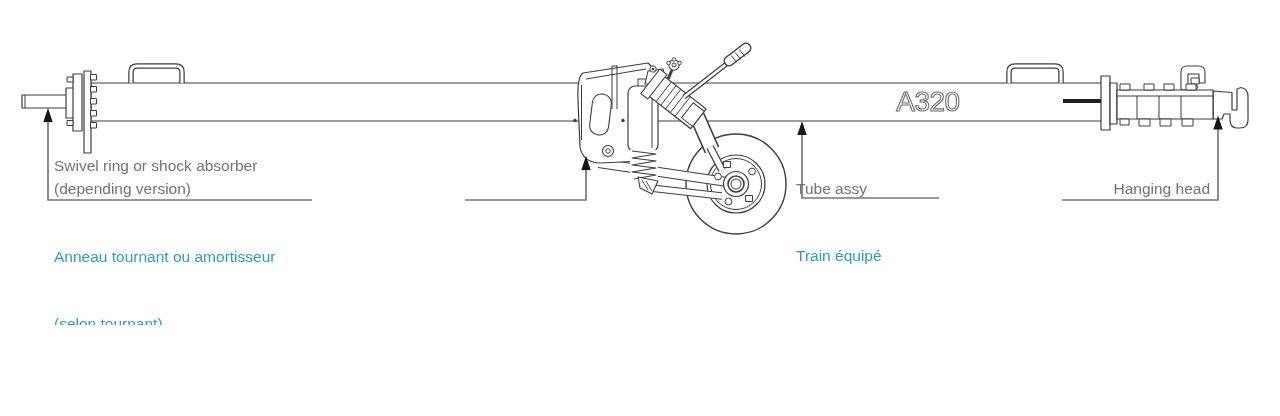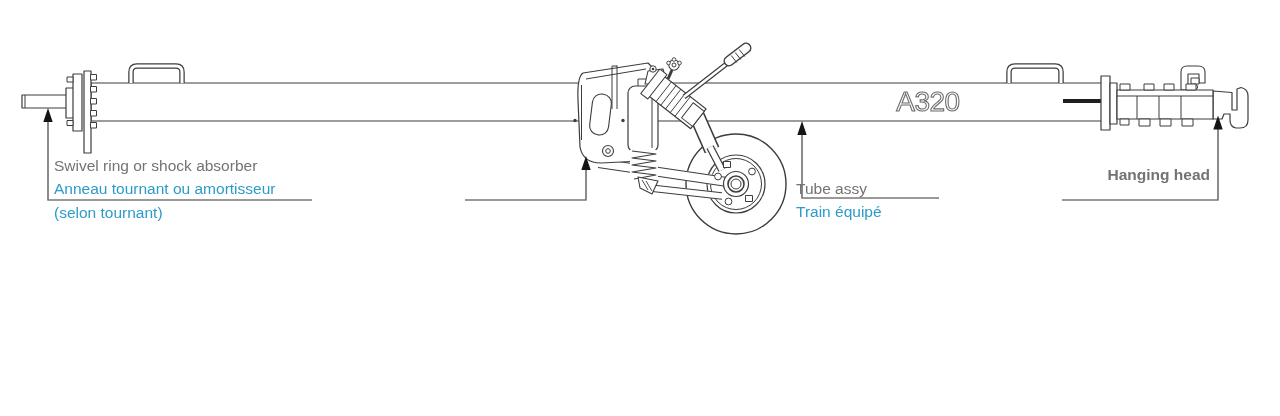--- a/index.html
+++ b/index.html
@@ -6,21 +6,21 @@
   #canvas{
     position:relative;
     width:1280px;height:325px;
     overflow:hidden;
     background:#ffffff;
     font-family:"Liberation Sans", sans-serif;
   }
   #artwork{position:absolute;left:0;top:0;}
   .label{position:absolute;font-size:15.5px;line-height:23.4px;white-space:nowrap;}
   .label .en{color:#737373;}
-  .label .fr{color:#2d9bc8;}
+  .label .fr{color:#2d9bc8;margin-top:44px;}
   .align-right{text-align:right;}
 </style>
 </head>
 <body>
 
 <div id="canvas">
 
   <svg id="artwork" width="1280" height="416" viewBox="0 0 1280 416">
 
     <g stroke="#3d3d3d" fill="none" stroke-width="1.2" stroke-linejoin="round">
@@ -186,27 +186,28 @@
         <polygon points="802,121 797.3,135 806.7,135"></polygon>
         <polygon points="1218,115.5 1213.3,129.5 1222.7,129.5"></polygon>
       </g>
     </g>
 
     <text x="928" y="111" text-anchor="middle" font-family="Liberation Sans, sans-serif" font-size="28" letter-spacing="-0.5" fill="#ffffff" stroke="#6e6e6e" stroke-width="1.1">A320</text>
   </svg>
 
   <div class="label" style="left:54px;top:154px;">
     <div class="en">Swivel ring or shock absorber</div>
+    <div class="en">(depending version)</div>
     <div class="fr">Anneau tournant ou amortisseur</div>
     <div class="fr">(selon tournant)</div>
   </div>
 
 
   <div class="label" style="left:796px;top:177px;">
     <div class="en">Tube assy</div>
     <div class="fr">Train équipé</div>
   </div>
 
-  <div class="label align-right" style="left:1020px;top:163px;width:190px;font-weight:bold;">
+  <div class="label align-right" style="left:1020px;top:177px;width:190px;">
     <div class="en">Hanging head</div>
   </div>
 
 </div>
 
 </body></html>

